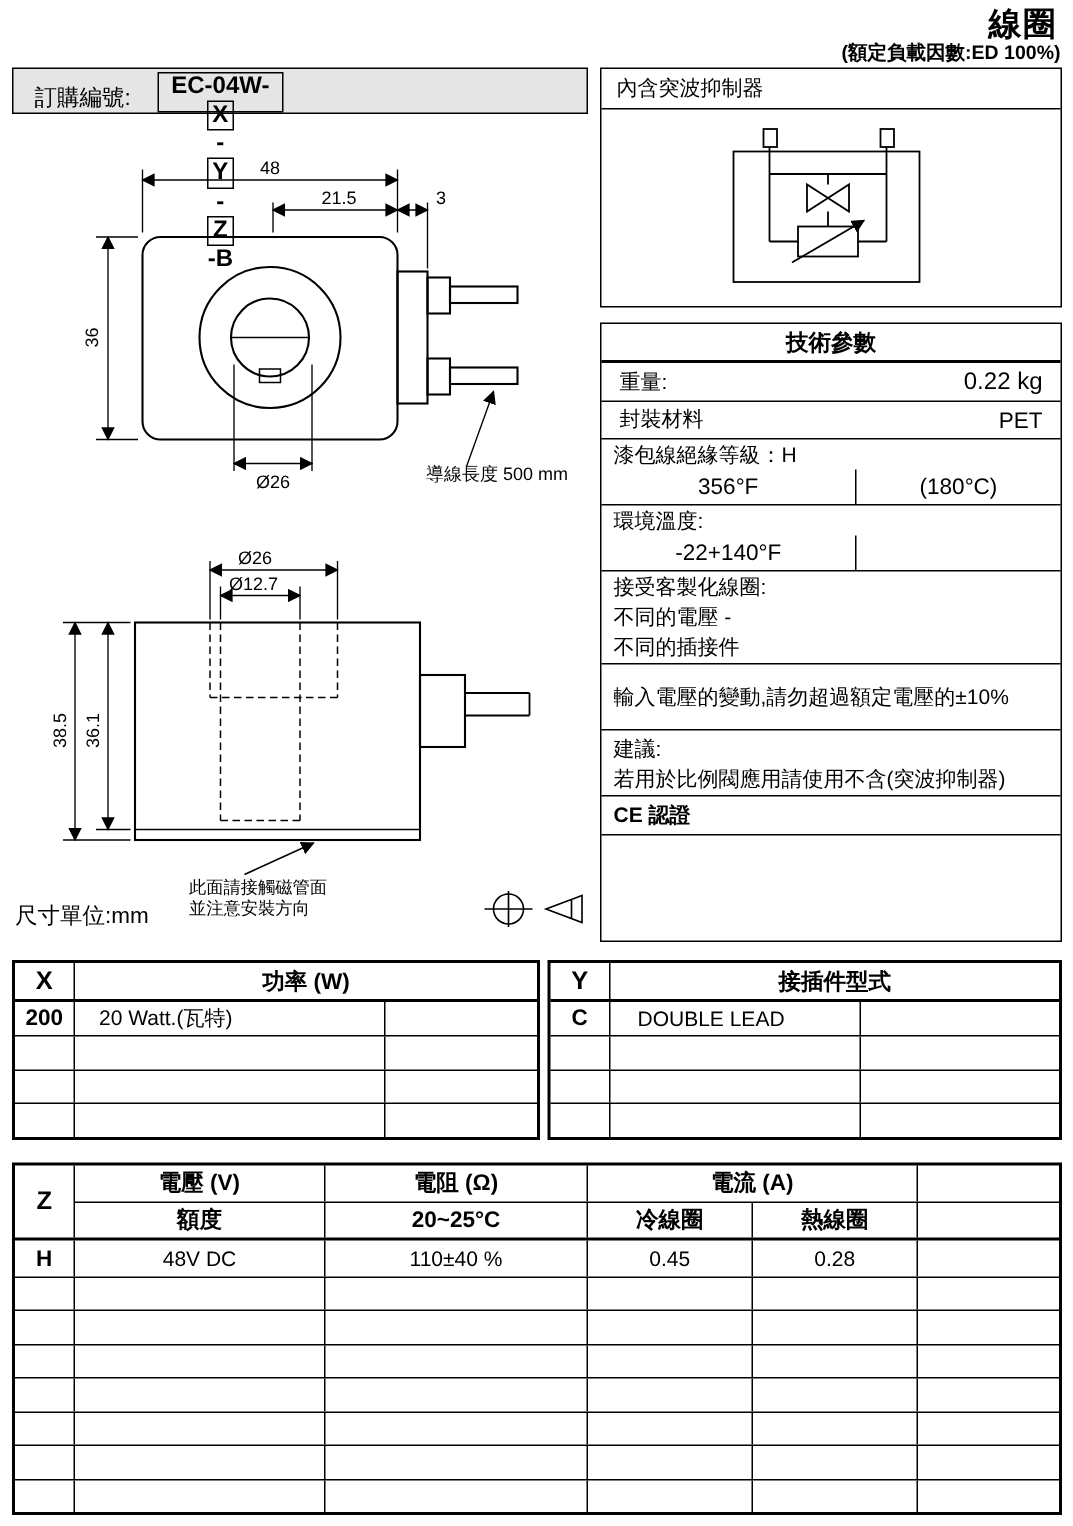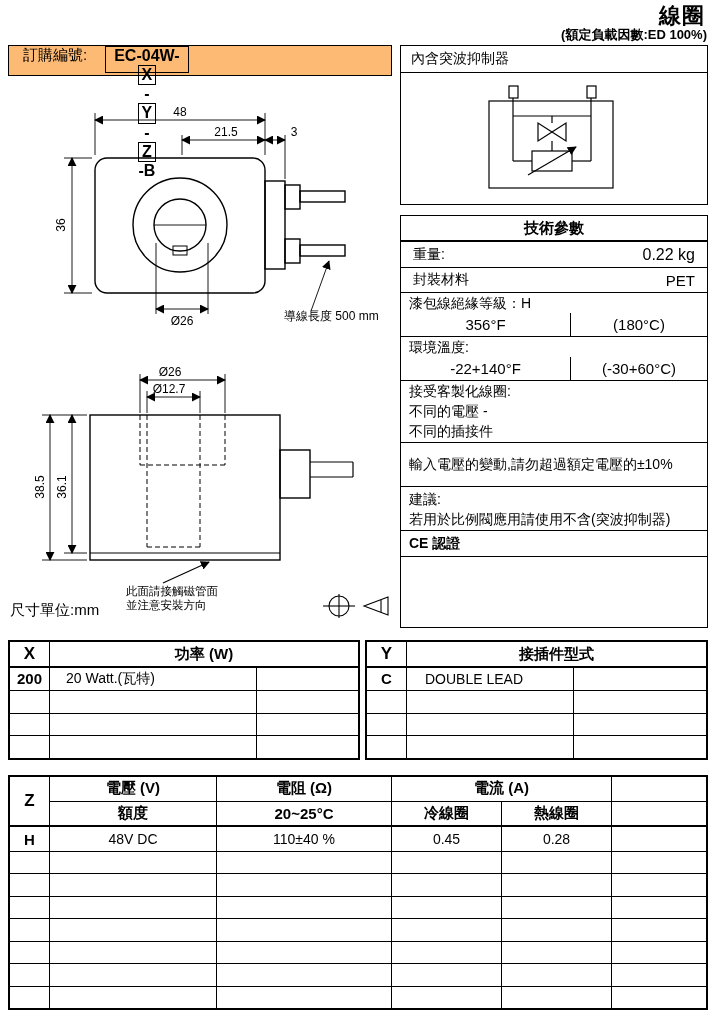--- a/index.html
+++ b/index.html
@@ -11,21 +11,21 @@
   }
   .page { position:relative; width:715px; height:1017px; background:#fff; overflow:hidden; }
   .abs { position:absolute; }
 
   
   .page-title { position:absolute; top:1px; right:10px; font-size:22px; font-weight:bold; letter-spacing:1px; }
   .page-subtitle { position:absolute; top:26px; right:8px; font-size:13px; font-weight:bold; }
 
   
   .order-box { position:absolute; left:8px; top:45px; width:384px; height:31px;
-    border:1.5px solid #000; display:flex; align-items:flex-start; background:#fdba74; }
+    border:1.5px solid #000; display:flex; align-items:flex-end; background:#e5e5e5; }
   .order-label { margin-left:14px; font-size:15px; }
   .order-code { margin-left:18px; border:1.5px solid #000; height:27px; display:flex;
     align-items:center; padding:0 8px; font-weight:bold; font-size:16px;flex-direction:column; }
   .codebox { border:1.5px solid #000; padding:0 3px; margin:0 1px; line-height:1.15; }
 
   
   .surge-box { position:absolute; left:400px; top:45px; width:308px; height:160px;
     border:1.5px solid #000; background:#fff; }
   .surge-title { height:27px; padding:4px 10px; font-size:14px; border-bottom:1px solid #000; }
 
@@ -224,21 +224,20 @@
       <div class="secline">漆包線絕緣等級：H</div>
       <div class="split">
         <div class="splitL">356°F</div>
         <div class="splitR">(180°C)</div>
       </div>
     </div>
     <div class="sec" style="height:44px">
       <div class="secline">環境溫度:</div>
       <div class="split">
         <div class="splitL">-22+140°F</div>
-        <div class="splitR">(-30+60°C)</div>
       </div>
     </div>
     <div class="sec" style="height:62px;justify-content:flex-start">
       <div class="textline">接受客製化線圈:</div>
       <div class="textline">不同的電壓 -</div>
       <div class="textline">不同的插接件</div>
     </div>
     <div class="sec" style="height:44px;">
       <div class="textline" style="line-height:21px">輸入電壓的變動,請勿超過額定電壓的±10%</div>
     </div>

